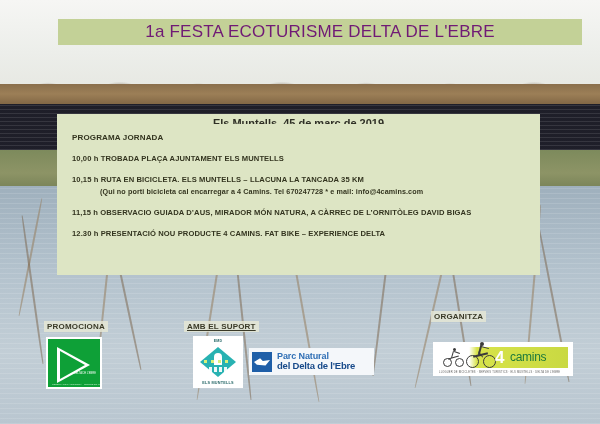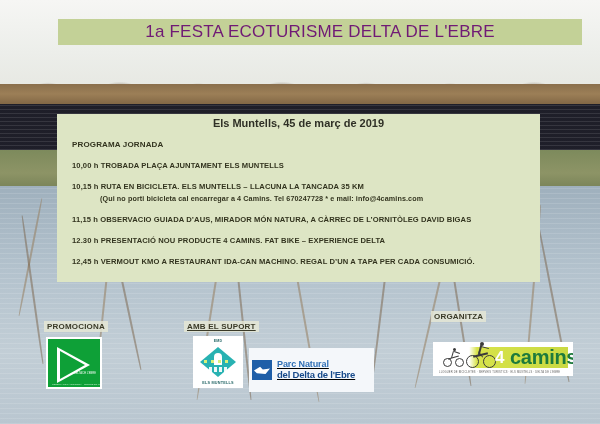--- a/index.html
+++ b/index.html
@@ -122,21 +122,21 @@
   .subtitle-bar .subtitle-text {
     font-size: 11px;
     font-weight: bold;
     color: #2f3026;
     white-space: nowrap;
   }
 
   
   .program-panel {
     position: absolute;
-    left: 57px; top: 131px;
+    left: 57px; top: 124px;
     width: 483px; height: 151px;
     background: #dde5c4;
     padding: 9px 0 0 15px;
   }
   .program-heading {
     font-size: 8px;
     font-weight: bold;
     color: #33341f;
     letter-spacing: .15px;
     margin-bottom: 12px;
@@ -261,27 +261,26 @@
     font-size: 3.8px;
     font-weight: bold;
     color: #2a6a6a;
     letter-spacing: .2px;
   }
 
   
   .logo-parc {
     position: absolute;
     left: 249px; top: 348px;
-    width: 125px; height: 44px;
+    width: 125px; height: 27px;
     background: #f4f7fa;
     display: flex;
     align-items: center;
     gap: 5px;
     padding-left: 3px;
-    text-decoration: underline;
   }
   .logo-parc .pn-icon {
     width: 20px; height: 20px;
     background: #1f5fa8;
     position: relative;
     flex: none;
   }
   .logo-parc .pn-icon::before {
     content: "";
     position: absolute;
@@ -334,22 +333,22 @@
     position: absolute;
     left: 62px; top: 5px;
     font-size: 17px;
     font-weight: bold;
     color: #ffffff;
     line-height: 21px;
   }
   .logo-camins .word {
     position: absolute;
     left: 77px; top: 5px;
-    font-size: 20px;
-    font-weight: bold;
+    font-size: 12px;
+    font-weight: normal;
     color: #1d7a3c;
     line-height: 21px;
     letter-spacing: -.3px;
   }
   .logo-camins .tagline {
     position: absolute;
     left: 6px; bottom: 2px;
     font-size: 2.6px;
     color: #5a5a5a;
     letter-spacing: .2px;
@@ -390,21 +389,20 @@
   </div>
 
   <div class="program-panel">
     <div class="program-heading">PROGRAMA JORNADA</div>
 
     <div class="program-line">10,00 h TROBADA PLAÇA AJUNTAMENT ELS MUNTELLS</div>
     <div class="program-line">10,15 h RUTA EN BICICLETA.     ELS MUNTELLS – LLACUNA LA TANCADA  35 KM</div>
     <div class="program-line sub">(Qui no porti bicicleta cal encarregar a 4 Camins. Tel 670247728  *   e mail:  info@4camins.com</div>
     <div class="program-line">11,15 h OBSERVACIO GUIADA D’AUS, MIRADOR MÓN NATURA, A CÀRREC DE L’ORNITÒLEG DAVID BIGAS</div>
     <div class="program-line">12.30 h PRESENTACIÓ NOU PRODUCTE 4 CAMINS.  FAT BIKE – EXPERIENCE DELTA</div>
-    <div class="program-line">12,45 h VERMOUT KMO  A RESTAURANT IDA-CAN MACHINO.   REGAL D’UN A TAPA PER CADA CONSUMICIÓ.</div>
   </div>
 
   <div class="sponsor-label" style="left:44px; top:321px;">PROMOCIONA</div>
 
   <div class="logo-promociona">
     <div class="tri"></div>
     <div class="tri-inner"></div>
     <div class="mini-text">DELTA DE L'EBRE</div>
     <div class="foot-text">RESERVA DE LA BIOSFERA - TERRES DE L'EBRE</div>
   </div>

